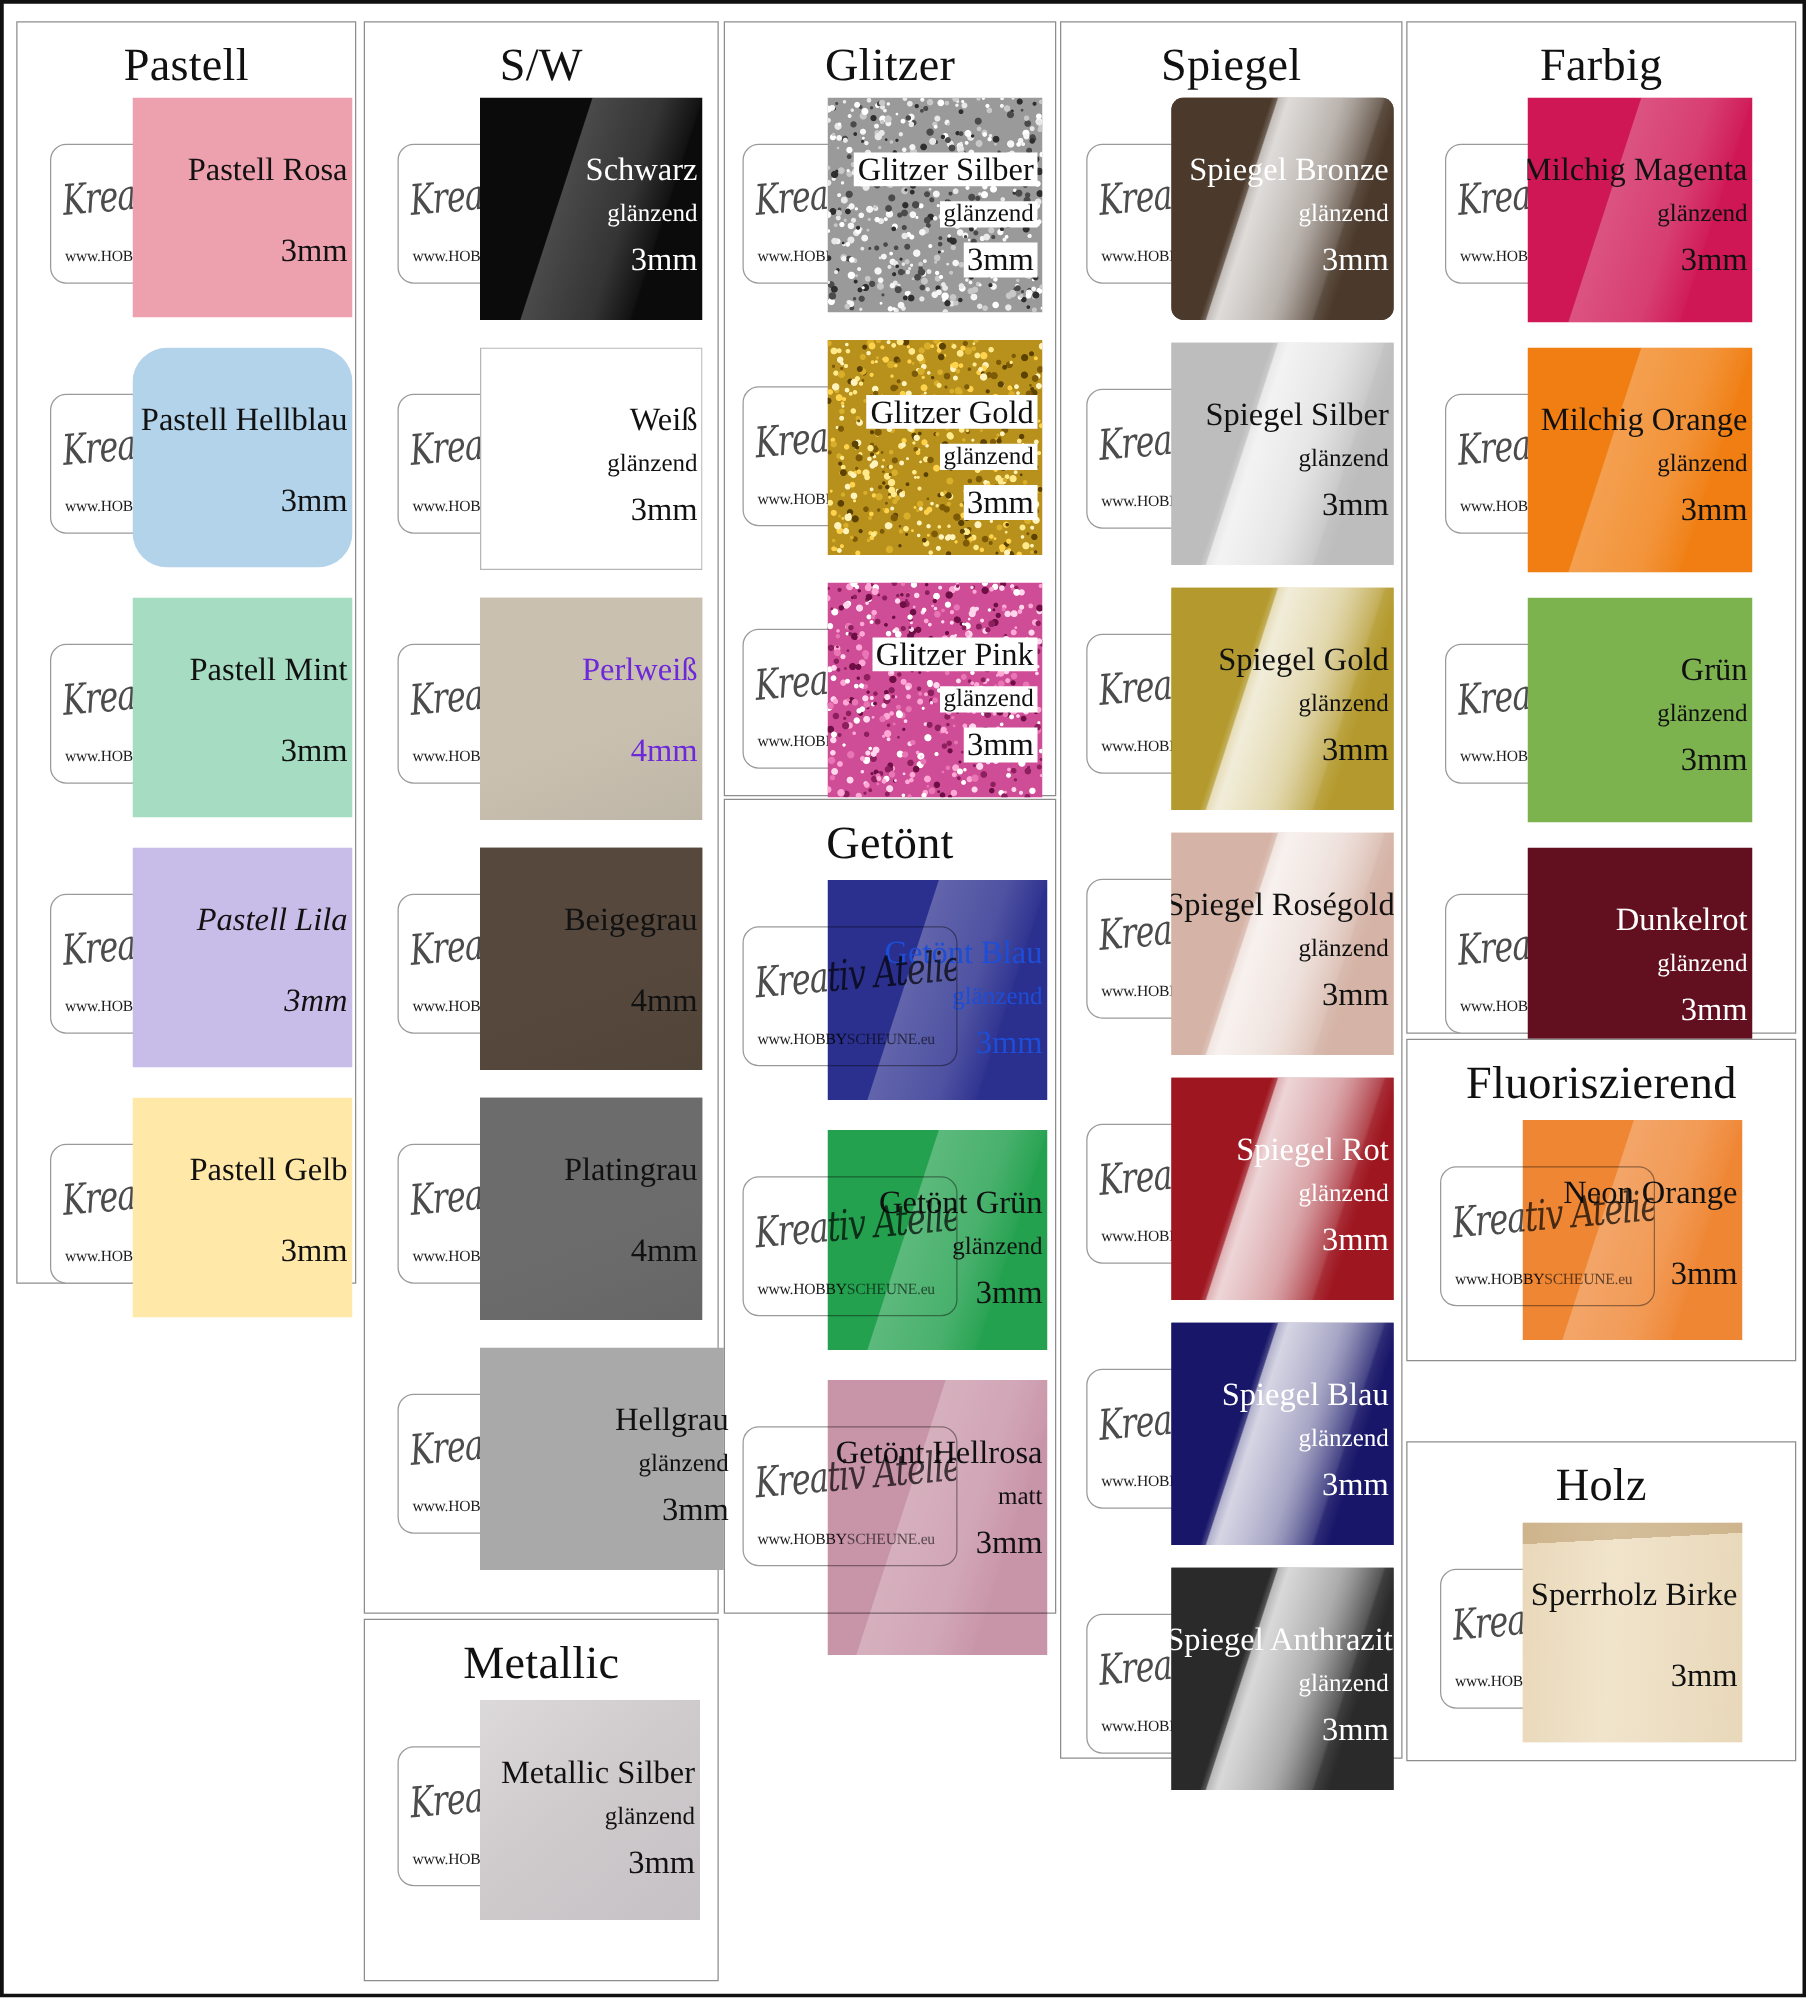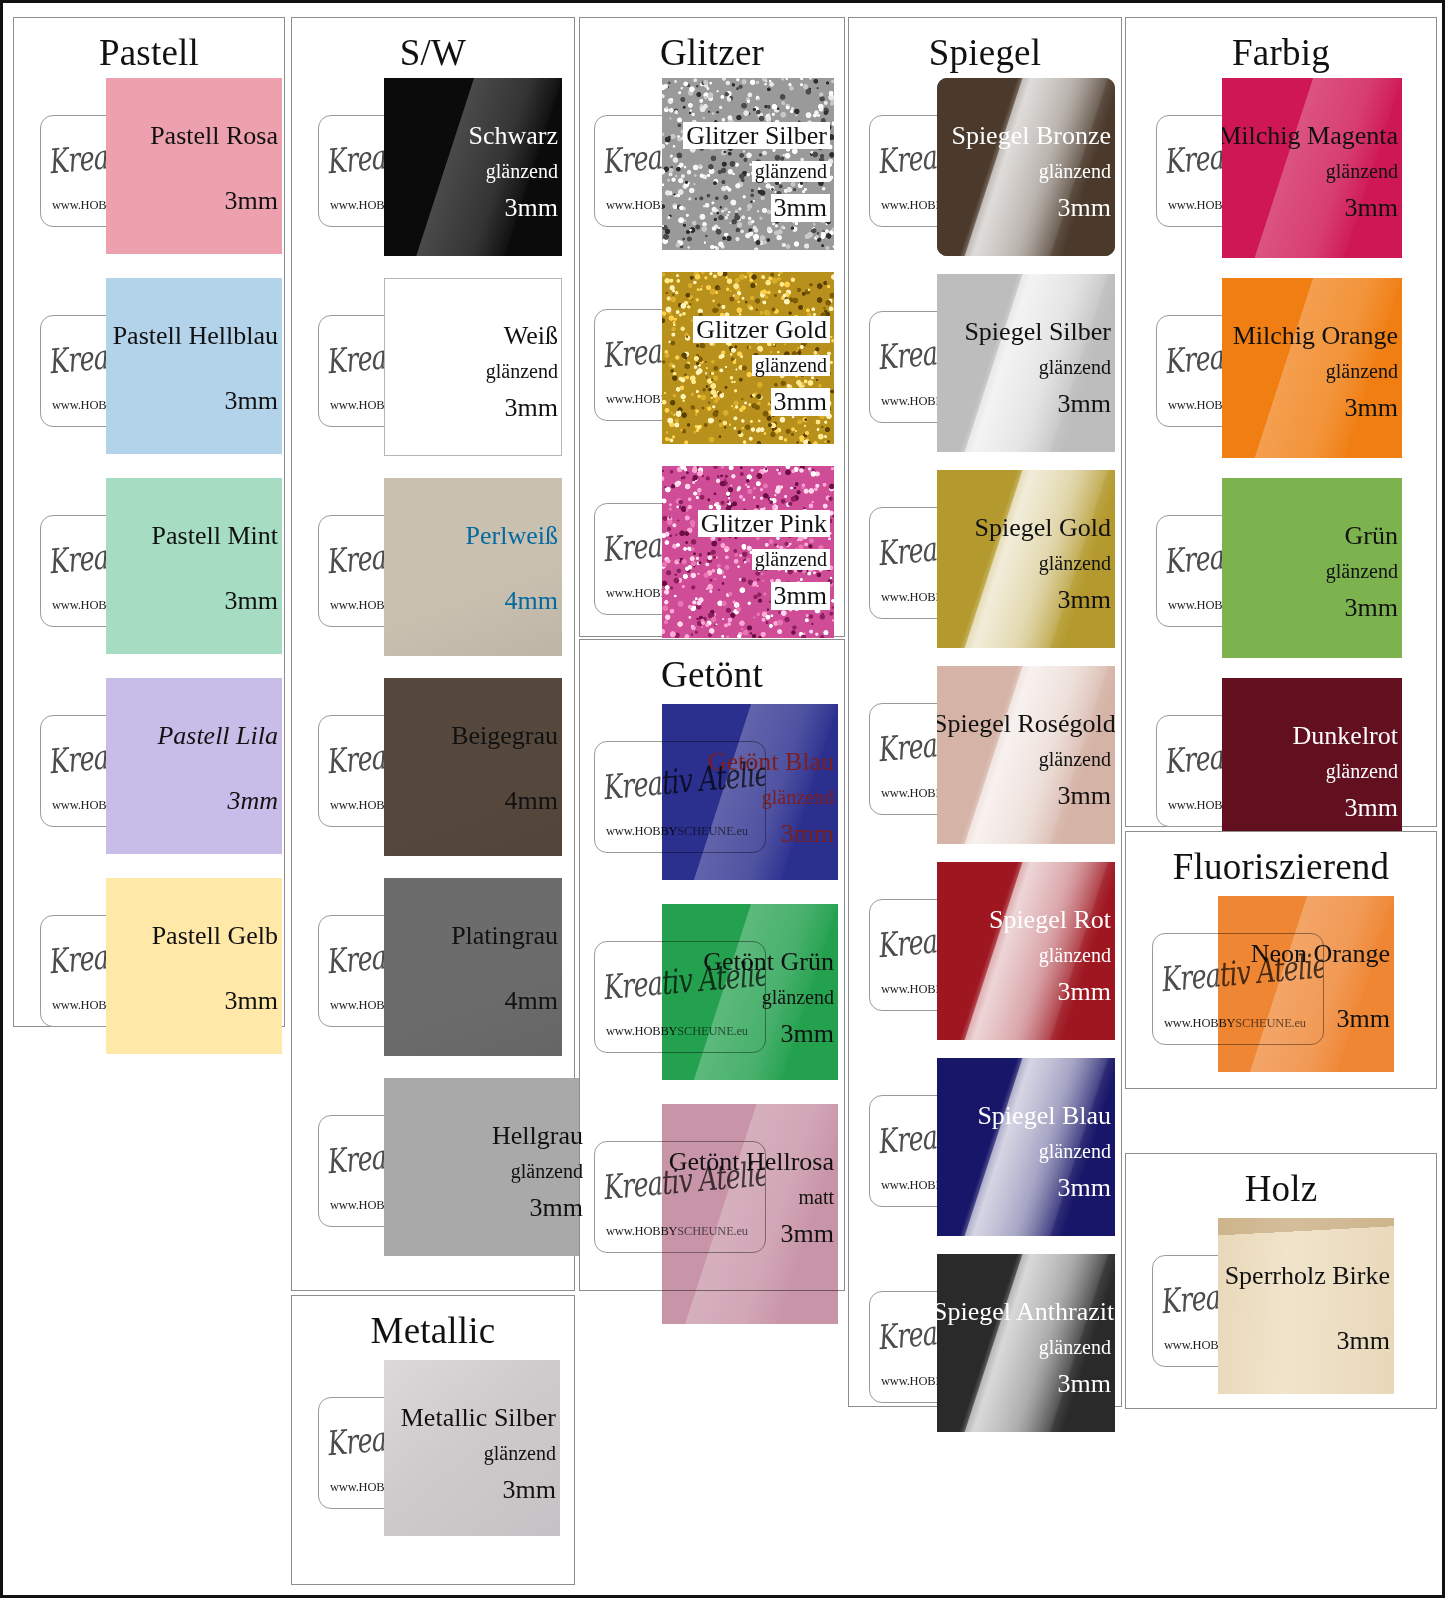--- a/index.html
+++ b/index.html
@@ -145,21 +145,21 @@
             <div class="lbl-name"><span class="inner">Pastell Rosa</span></div>
             <div class="lbl-thick"><span class="inner">3mm</span></div>
           </div>
         </div>
       </div>
       <div class="sample" style="position: absolute; left: 0px; top: 252px; width: 100%; height: 200px;">
         <div class="logo-card" style="left: 26px;">
           <div class="logo-script">Kreativ Atelier</div>
           <div class="logo-url"><span>www.HOBBY</span><span class="dim">SCHEUNE.eu</span></div>
         </div>
-        <div class="swatch" style="left: 92px; width: 176px; height: 176px;">
+        <div class="swatch" style="left: 92px; width: 176px; height: 176px; border-radius: 28px;">
           <div class="fill" style="background-color: rgb(179, 211, 234);"></div>
           <div class="labels no-finish" style="color: rgb(17, 17, 17);">
             <div class="lbl-name"><span class="inner">Pastell Hellblau</span></div>
             <div class="lbl-thick"><span class="inner">3mm</span></div>
           </div>
         </div>
       </div>
       <div class="sample" style="position: absolute; left: 0px; top: 452px; width: 100%; height: 200px;">
         <div class="logo-card" style="left: 26px;">
           <div class="logo-script">Kreativ Atelier</div>
@@ -231,21 +231,21 @@
           </div>
         </div>
       </div>
       <div class="sample" style="position: absolute; left: 0px; top: 452px; width: 100%; height: 200px;">
         <div class="logo-card" style="left: 26px;">
           <div class="logo-script">Kreativ Atelier</div>
           <div class="logo-url"><span>www.HOBBY</span><span class="dim">SCHEUNE.eu</span></div>
         </div>
         <div class="swatch" style="left: 92px; width: 178px; height: 178px;">
           <div class="fill" style="background: linear-gradient(160deg, rgb(201, 192, 176) 0%, rgb(201, 192, 176) 60%, rgba(0, 0, 0, 0.06) 100%) rgb(201, 192, 176);"></div>
-          <div class="labels no-finish" style="color: #0369a1;">
+          <div class="labels no-finish" style="color: #6d28d9;">
             <div class="lbl-name"><span class="inner">Perlweiß</span></div>
             <div class="lbl-thick"><span class="inner">4mm</span></div>
           </div>
         </div>
       </div>
       <div class="sample" style="position: absolute; left: 0px; top: 652px; width: 100%; height: 200px;">
         <div class="logo-card" style="left: 26px;">
           <div class="logo-script">Kreativ Atelier</div>
           <div class="logo-url"><span>www.HOBBY</span><span class="dim">SCHEUNE.eu</span></div>
         </div>
@@ -350,21 +350,21 @@
     <div class="panel" style="left: 576px; top: 636px; width: 266px; height: 652px;">
       <div class="panel-title">Getönt</div>
       <div class="sample tinted" style="position: absolute; left: 0px; top: 56px; width: 100%; height: 200px;">
         <div class="logo-card" style="left: 14px;">
           <div class="logo-script">Kreativ Atelier</div>
           <div class="logo-url"><span>www.HOBBY</span><span class="dim">SCHEUNE.eu</span></div>
         </div>
         <div class="swatch" style="left: 82px; width: 176px; height: 176px;">
           <div class="fill" style="background-color: rgb(43, 47, 142);"></div>
           <div class="sheen"></div>
-          <div class="labels" style="color: #7f1d1d;">
+          <div class="labels" style="color: #1d4ed8;">
             <div class="lbl-name"><span class="inner">Getönt Blau</span></div>
             <div class="lbl-finish"><span class="inner">glänzend</span></div>
             <div class="lbl-thick"><span class="inner">3mm</span></div>
           </div>
         </div>
       </div>
       <div class="sample tinted" style="position: absolute; left: 0px; top: 256px; width: 100%; height: 200px;">
         <div class="logo-card" style="left: 14px;">
           <div class="logo-script">Kreativ Atelier</div>
           <div class="logo-url"><span>www.HOBBY</span><span class="dim">SCHEUNE.eu</span></div>

